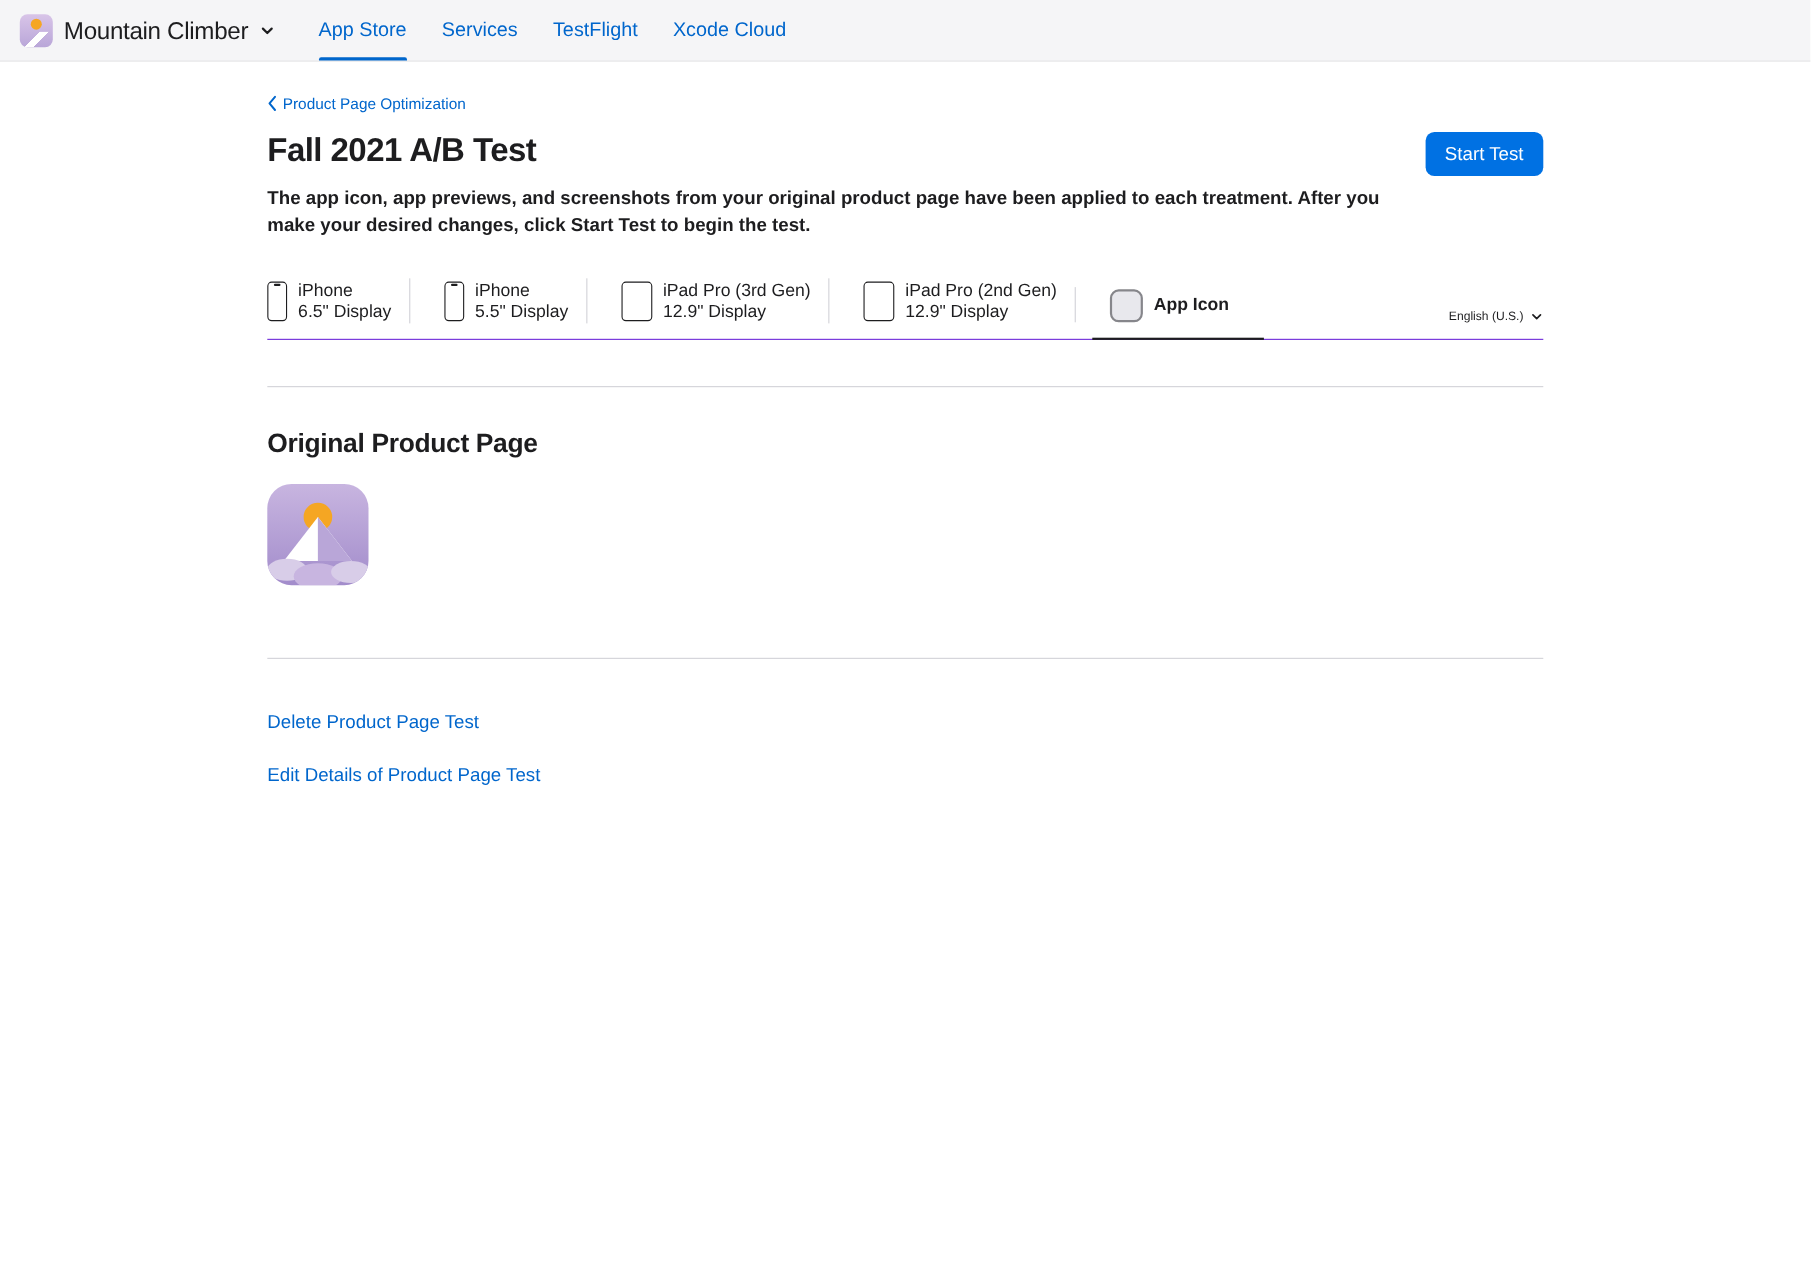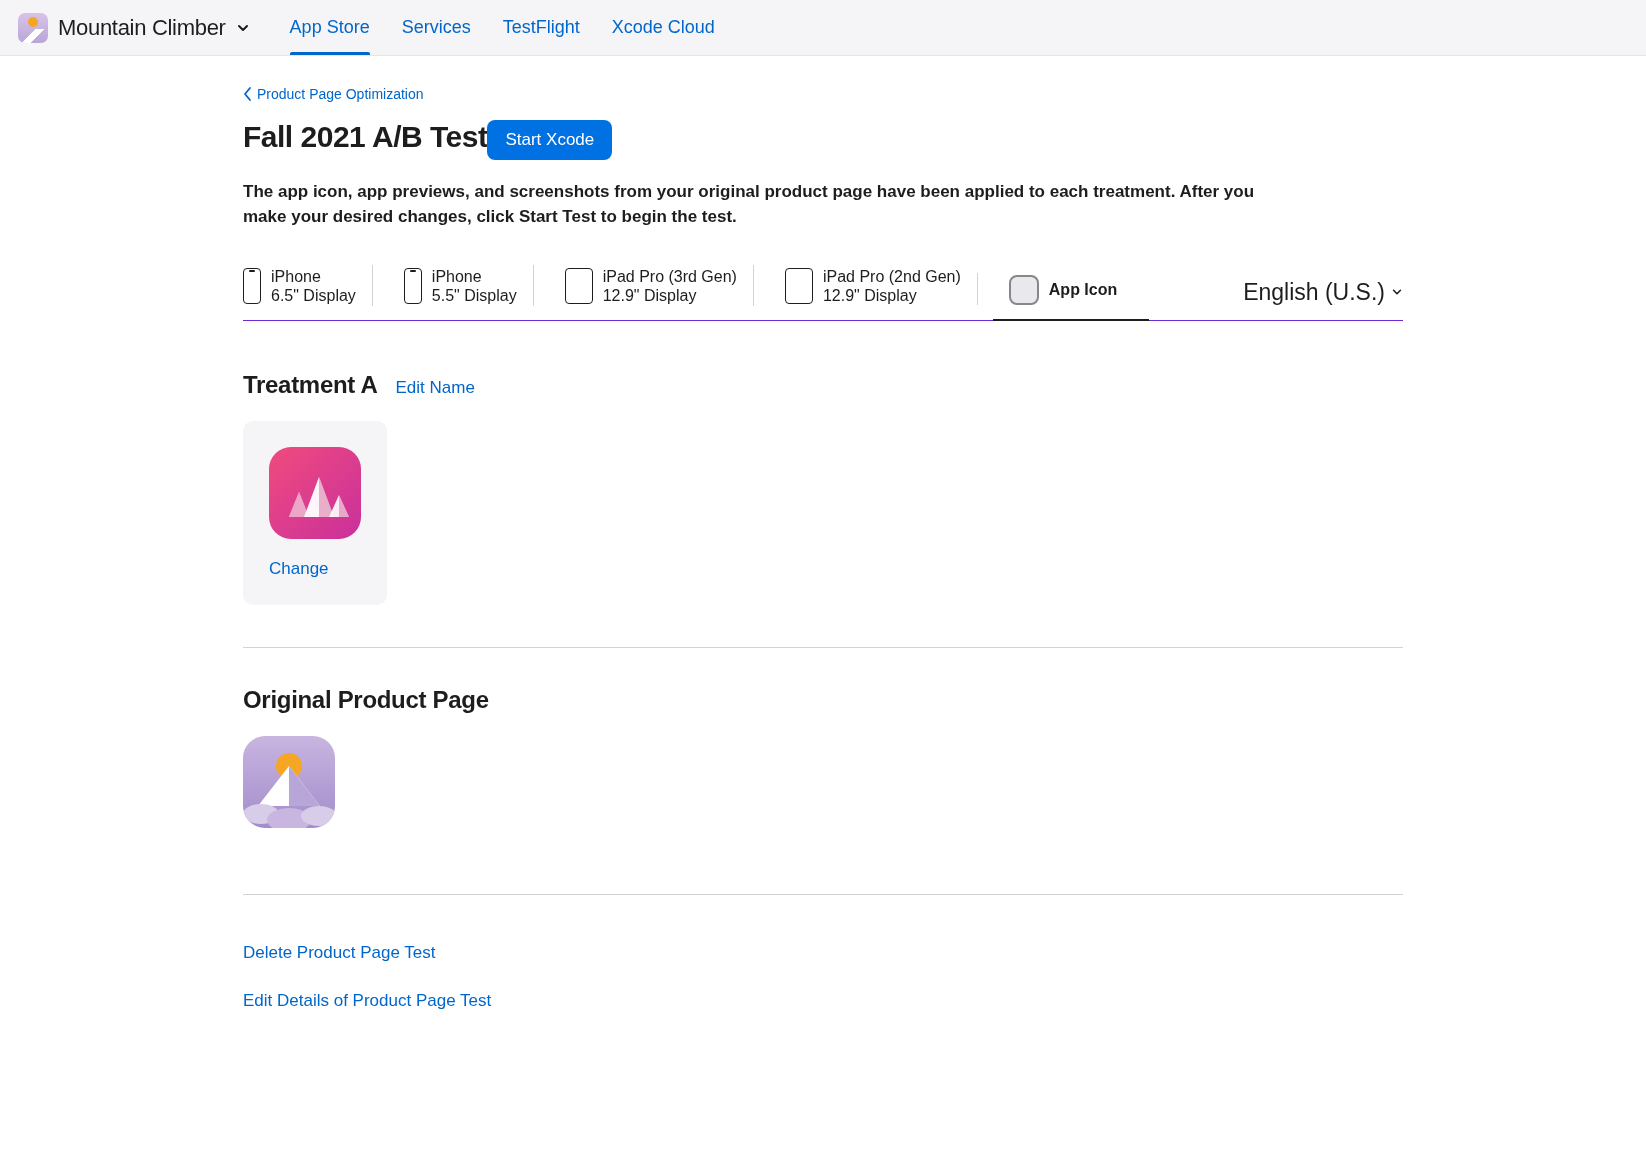--- a/index.html
+++ b/index.html
@@ -110,22 +110,23 @@
       gap: 4px;
       cursor: pointer;
       margin-bottom: 18px;
     }
     .back-link svg {
       width: 10px;
       height: 16px;
     }
     .title-row {
       display: flex;
+      justify-content: space-between;
       align-items: flex-start;
-      margin-bottom: 20px;
+      margin-bottom: 8px;
     }
     .page-title {
       font-size: 30px;
       font-weight: 700;
       letter-spacing: -0.5px;
     }
     .start-test-btn {
       background: #0071e3;
       color: #fff;
       border: none;
@@ -213,21 +214,21 @@
     }
     .device-label {
       font-size: 16px;
       line-height: 1.2;
     }
     .lang-selector {
       margin-left: auto;
       display: flex;
       align-items: center;
       gap: 6px;
-      font-size: 23px;
+      font-size: 11px;
       color: #1d1d1f;
       cursor: pointer;
       padding-bottom: 14px;
       padding-top: 12px;
     }
     .section {
       margin-top: 50px;
     }
     .section-header {
       display: flex;
@@ -320,21 +321,21 @@
 <div class="container">
   <div class="back-link">
     <svg viewBox="0 0 10 16">
         <path d="M7 2L2 8l5 6" stroke="#0066cc" stroke-width="1.8" fill="none" stroke-linecap="round" stroke-linejoin="round"></path>
       </svg>
     <span>Product Page Optimization</span>
   </div>
 
   <div class="title-row">
     <h1 class="page-title">Fall 2021 A/B Test</h1>
-    <button class="start-test-btn">Start Xcode</button>
+    <button class="start-test-btn">Start Test</button>
   </div>
 
   <p class="description">The app icon, app previews, and screenshots from your original product page have been applied to each treatment. After you make your desired changes, click Start Test to begin the test.</p>
 
   <div class="device-tabs">
     <div class="device-tab">
       <div class="device-icon phone"></div>
       <div class="device-label">
         <div>iPhone</div>
         <div>6.5" Display</div>
@@ -368,39 +369,20 @@
       </div>
     </div>
     <div class="lang-selector">
       <span>English (U.S.)</span>
       <svg width="12" height="12" viewBox="0 0 14 14">
           <path d="M3 5l4 4 4-4" stroke="#1d1d1f" stroke-width="1.8" fill="none" stroke-linecap="round" stroke-linejoin="round"></path>
         </svg>
     </div>
   </div>
 
-  <div class="section">
-    <div class="section-header">
-      <h2 class="section-title">Treatment A</h2>
-      <span class="edit-name">Edit Name</span>
-    </div>
-    <div class="icon-card">
-      <div class="treatment-icon">
-        <svg viewBox="0 0 92 92">
-          <polygon points="20,70 30,45 40,70" fill="#fff" opacity="0.9"></polygon>
-          <polygon points="20,70 30,45 40,70" fill="#e378a8" opacity="0.6"></polygon>
-          <polygon points="35,70 50,30 65,70" fill="#fff" opacity="0.95"></polygon>
-          <polygon points="50,70 50,30 65,70" fill="#d6689c" opacity="0.5"></polygon>
-          <polygon points="60,70 70,48 80,70" fill="#fff" opacity="0.9"></polygon>
-          <polygon points="70,70 70,48 80,70" fill="#d6689c" opacity="0.5"></polygon>
-        </svg>
-      </div>
-      <span class="change-link">Change</span>
-    </div>
-  </div>
 
   <div class="divider"></div>
 
   <div class="section" style="margin-top:38px">
     <div class="section-header">
       <h2 class="section-title">Original Product Page</h2>
     </div>
     <div class="original-icon">
       <svg viewBox="0 0 92 92">
         <circle cx="46" cy="30" r="13" fill="#f5a623"></circle>

